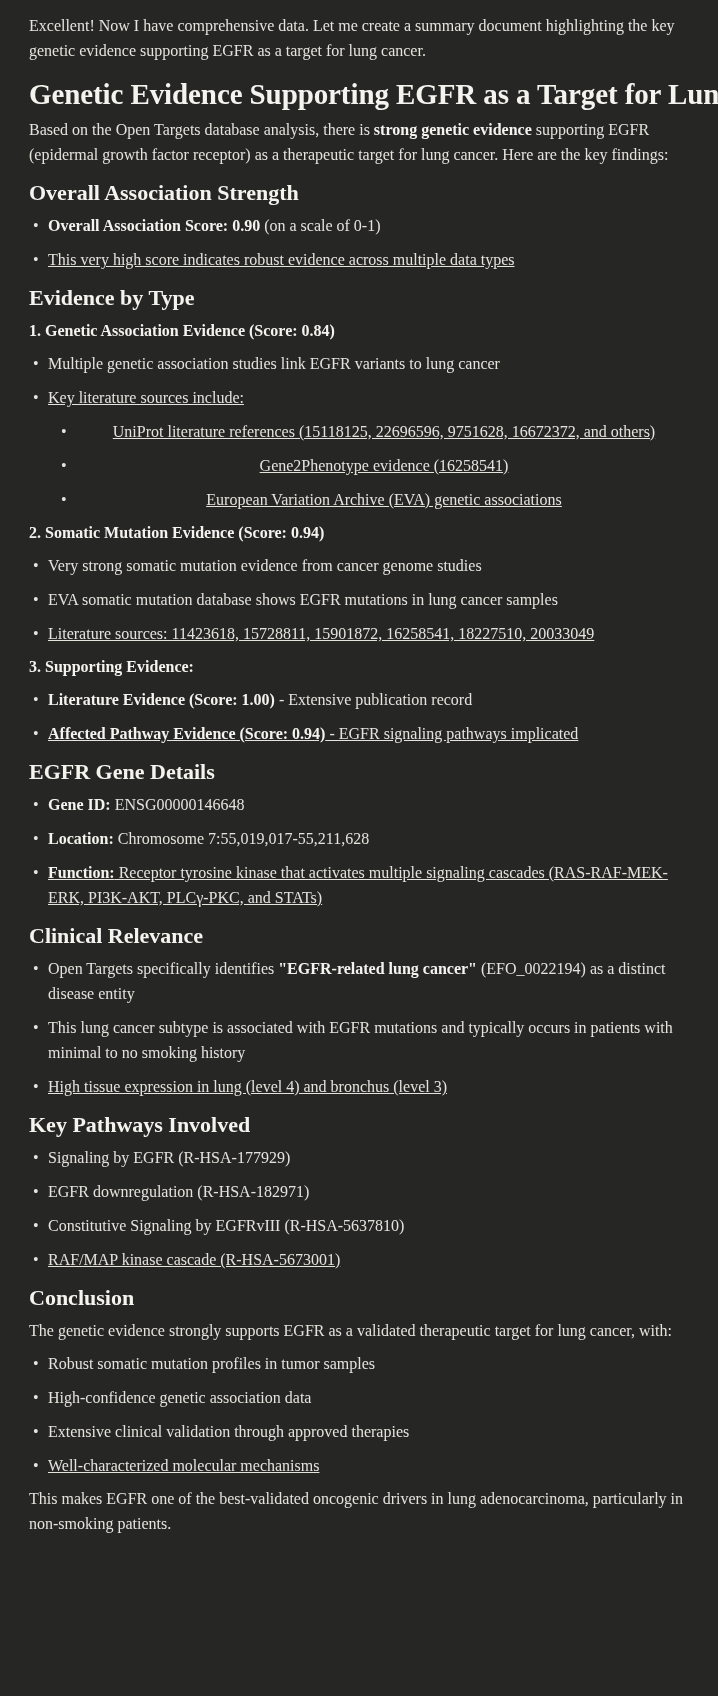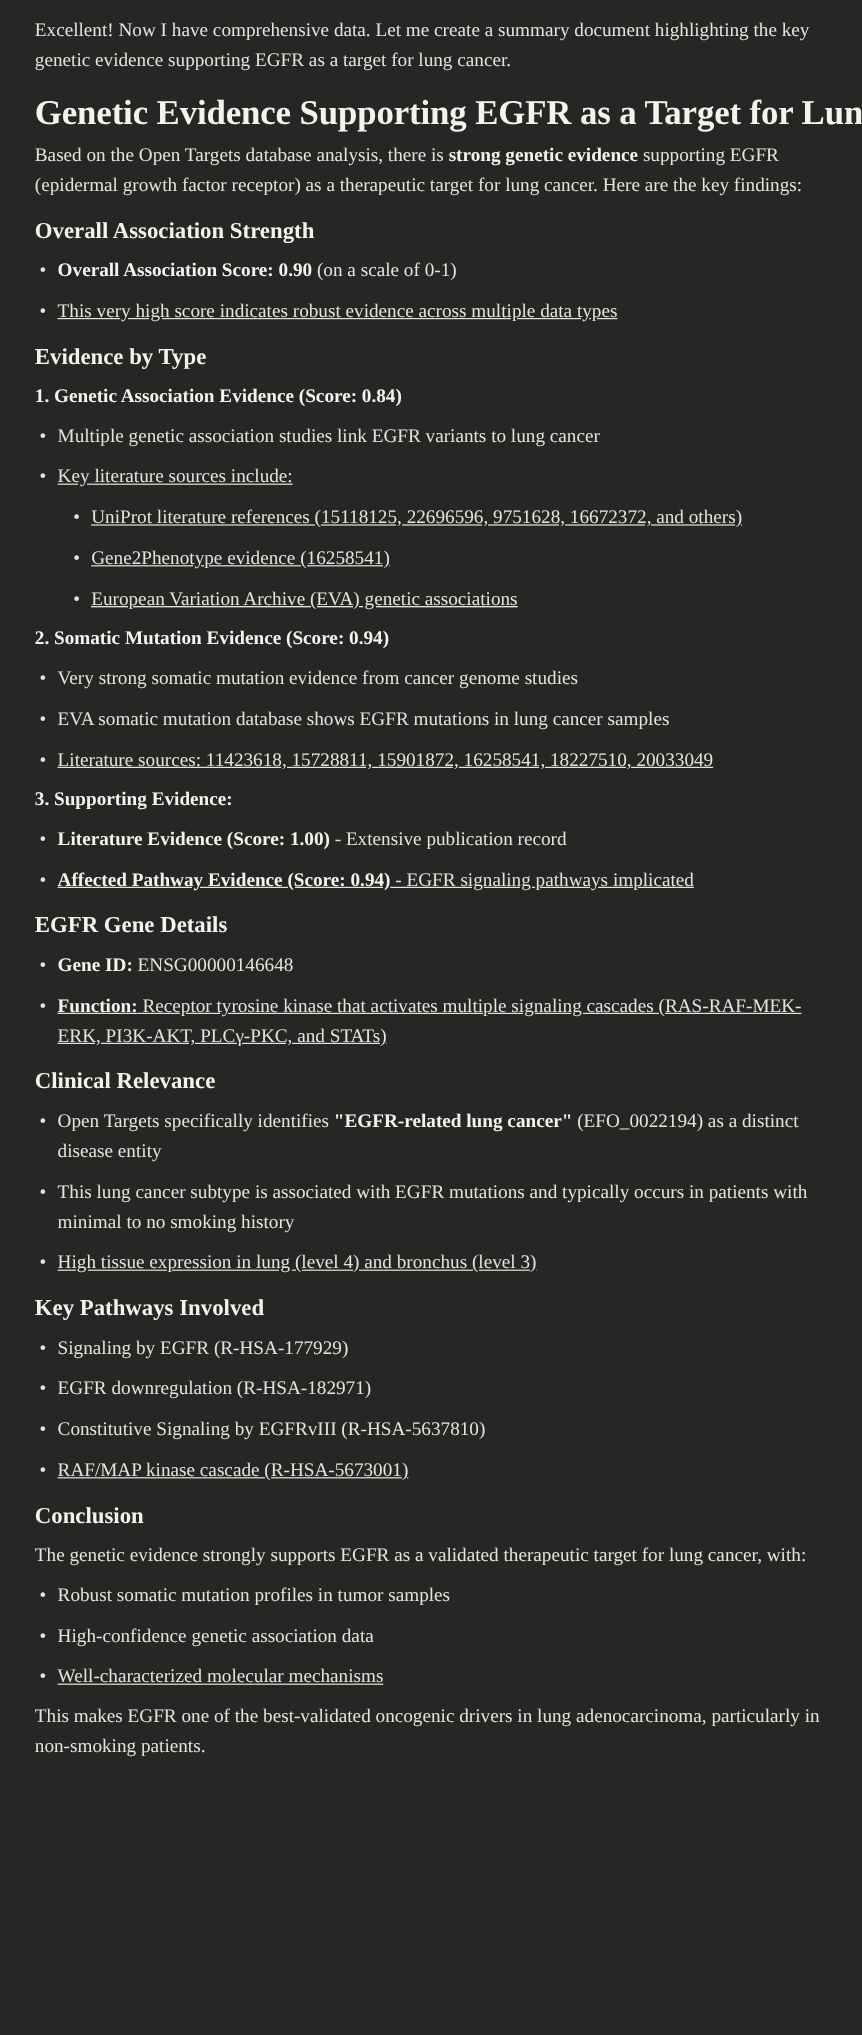--- a/index.html
+++ b/index.html
@@ -20,37 +20,37 @@
   h1 {
     font-size: 29px;
     line-height: 30px;
     margin: 16px 0 8px;
     font-weight: 700;
     letter-spacing: -0.1px;
     color: var(--hd, #f5f3ee);
     white-space: nowrap;
   }
   h2 {
-    font-size: 19px;
+    font-size: 22px;
     line-height: 24px;
     margin: 14px 0 8px;
     font-weight: 700;
     color: var(--hd, #f5f3ee);
   }
   ul { list-style: none; margin: 8px 0; padding: 0 0 0 19px; }
   li { position: relative; margin: 0 0 9px 0; }
   ul > li:last-child { margin-bottom: 0; text-decoration: underline; }
   li::before {
     content: "\2022";
     position: absolute;
     left: -15px;
     top: 0;
     color: var(--fg, #e6e3dd);
   }
-  ul ul { margin: 9px 0 0 0; padding-left: 28px; }
+  ul ul { margin: 9px 0 0 0; padding-left: 28px; text-align: center; }
   .b { font-weight: 700; color: var(--hd, #f5f3ee); }
 </style>
 </head>
 <body>
 
 <div class="doc">
     <p><span>Excellent! Now I have comprehensive data. Let me create a summary document highlighting the key genetic evidence supporting EGFR as a target for lung cancer.</span></p>
     <h1>Genetic Evidence Supporting EGFR as a Target for Lung Cancer</h1>
     <p><span>Based on the Open Targets database analysis, there is </span><span class="b">strong genetic evidence</span><span> supporting EGFR (epidermal growth factor receptor) as a therapeutic target for lung cancer. Here are the key findings:</span></p>
     <h2>Overall Association Strength</h2>
@@ -75,36 +75,38 @@
       <li><span>Literature sources: 11423618, 15728811, 15901872, 16258541, 18227510, 20033049</span></li>
     </ul>
     <p><span class="b">3. Supporting Evidence:</span></p>
     <ul>
       <li><span class="b">Literature Evidence (Score: 1.00)</span><span> - Extensive publication record</span></li>
       <li><span class="b">Affected Pathway Evidence (Score: 0.94)</span><span> - EGFR signaling pathways implicated</span></li>
     </ul>
     <h2>EGFR Gene Details</h2>
     <ul>
       <li><span class="b">Gene ID:</span><span> ENSG00000146648</span></li>
+      <li><span class="b">Location:</span><span> Chromosome 7:55,019,017-55,211,628</span></li>
       <li><span class="b">Function:</span><span> Receptor tyrosine kinase that activates multiple signaling cascades (RAS-RAF-MEK-ERK, PI3K-AKT, PLCγ-PKC, and STATs)</span></li>
     </ul>
     <h2>Clinical Relevance</h2>
     <ul>
       <li><span>Open Targets specifically identifies </span><span class="b">"EGFR-related lung cancer"</span><span> (EFO_0022194) as a distinct disease entity</span></li>
       <li><span>This lung cancer subtype is associated with EGFR mutations and typically occurs in patients with minimal to no smoking history</span></li>
       <li><span>High tissue expression in lung (level 4) and bronchus (level 3)</span></li>
     </ul>
     <h2>Key Pathways Involved</h2>
     <ul>
       <li><span>Signaling by EGFR (R-HSA-177929)</span></li>
       <li><span>EGFR downregulation (R-HSA-182971)</span></li>
       <li><span>Constitutive Signaling by EGFRvIII (R-HSA-5637810)</span></li>
       <li><span>RAF/MAP kinase cascade (R-HSA-5673001)</span></li>
     </ul>
     <h2>Conclusion</h2>
     <p><span>The genetic evidence strongly supports EGFR as a validated therapeutic target for lung cancer, with:</span></p>
     <ul>
       <li><span>Robust somatic mutation profiles in tumor samples</span></li>
       <li><span>High-confidence genetic association data</span></li>
+      <li><span>Extensive clinical validation through approved therapies</span></li>
       <li><span>Well-characterized molecular mechanisms</span></li>
     </ul>
     <p><span>This makes EGFR one of the best-validated oncogenic drivers in lung adenocarcinoma, particularly in non-smoking patients.</span></p>
   </div>
 
 </body></html>

